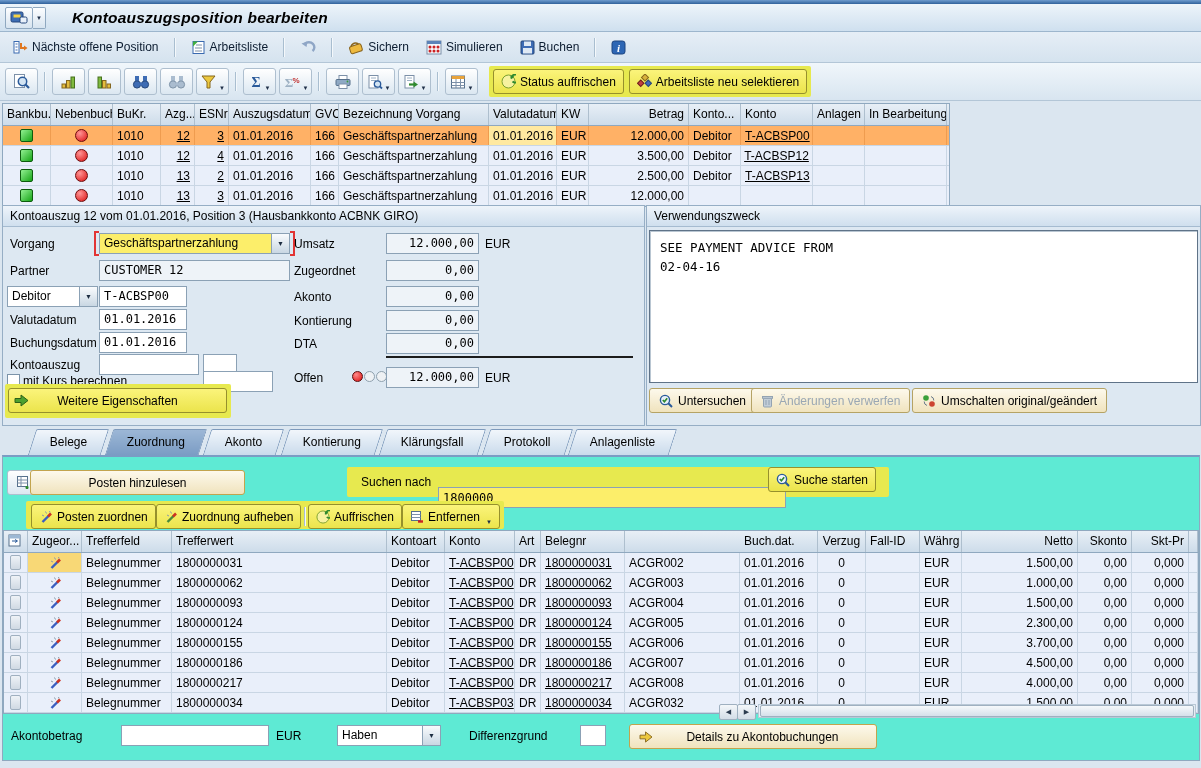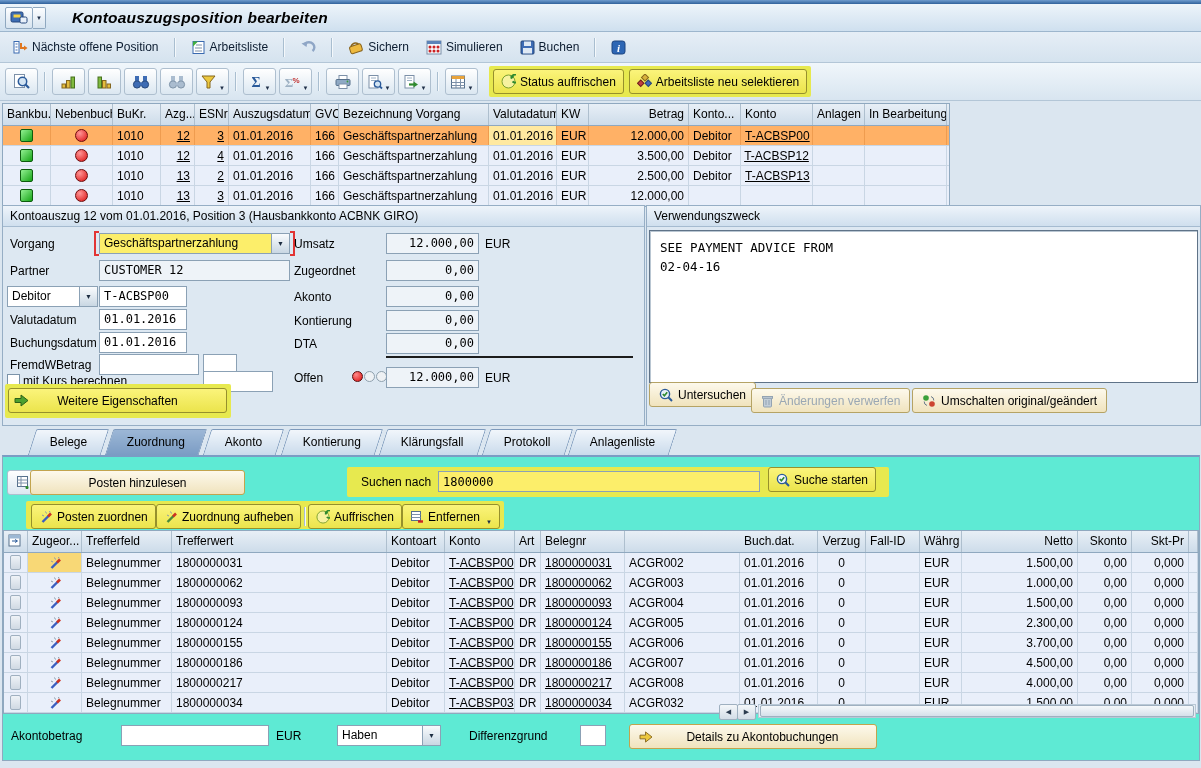--- a/index.html
+++ b/index.html
@@ -458,21 +458,21 @@
     <span class="lbl" style="left:7px;top:107px">Valutadatum</span>
     <div class="fld" style="left:96px;top:103px;width:88px">01.01.2016</div>
     <span class="lbl" style="left:291px;top:108px">Kontierung</span>
     <div class="fld ro amt" style="left:383px;top:104px;width:93px">0,00</div>
 
     <span class="lbl" style="left:7px;top:130px">Buchungsdatum</span>
     <div class="fld" style="left:96px;top:126px;width:88px">01.01.2016</div>
     <span class="lbl" style="left:291px;top:131px">DTA</span>
     <div class="fld ro amt" style="left:383px;top:127px;width:93px">0,00</div>
 
-    <span class="lbl" style="left:7px;top:152px">FremdWBetrag</span>
+    <span class="lbl" style="left:7px;top:152px">Kontoauszug</span>
     <input class="fld" style="left: 96px; top: 148px; width: 100px;" value="">
     <input class="fld" style="left: 200px; top: 148px; width: 34px;">
     <div class="hline" style="left:383px;top:150px;width:247px"></div>
 
     <span class="cb" style="left:4px;top:168px"></span>
     <span class="lbl" style="left:20px;top:168px">mit Kurs berechnen</span>
     <input class="fld" style="left: 200px; top: 165px; width: 70px;">
 
     <span class="lbl" style="left:291px;top:165px">Offen</span>
     <span class="tl" style="left:349px;top:165px">
@@ -489,21 +489,21 @@
         <polygon points="1,4.5 7,4.5 7,1 14,6.5 7,12 7,8.5 1,8.5" fill="#4da02f" stroke="#2c6018"></polygon>
       </svg>
       <span>Weitere Eigenschaften</span>
     </span>
   </div>
 
   <div class="panel" style="left:646px;top:205px;width:553px;height:219px">
     <div class="phdr">Verwendungszweck</div>
     <div class="notebox" style="left:2px;top:24px;width:549px;height:153px">SEE PAYMENT ADVICE FROM
 02-04-16</div>
-    <span class="cream" style="position:absolute;left:2px;top:176px">
+    <span class="cream" style="position:absolute;left:2px;top:182px">
       <svg width="14" height="14" viewBox="0 0 14 14">
         <circle cx="6" cy="6" r="4.6" fill="#e8f0f8" stroke="#2a5a9a" stroke-width="1.4"></circle>
         <line x1="9.3" y1="9.3" x2="13" y2="13" stroke="#2a5a9a" stroke-width="2"></line>
         <path d="M3.8 6 l1.6 1.7 l2.8 -3.4" fill="none" stroke="#2f8a2f" stroke-width="1.7"></path>
       </svg>
       <span>Untersuchen</span>
     </span>
     <span class="cream dis" style="position:absolute;left:104px;top:182px">
       <svg width="13" height="14" viewBox="0 0 13 14">
         <rect x="2.5" y="4" width="8" height="9" rx="1" fill="#c2cdd8" stroke="#93a3b2"></rect>
@@ -544,21 +544,21 @@
         <line x1="5" y1="1.5" x2="5" y2="11.5" stroke="#7c90a8"></line>
         <path d="M11 11 v3 M9.5 12.5 h3" stroke="#2f8a2f" stroke-width="2"></path>
       </svg>
     </span>
     <span class="cream" style="position:absolute;left:27px;top:13px;width:195px;justify-content:center;border-color:#c2a44e">
       <span>Posten hinzulesen</span>
     </span>
 
     <div class="ohl" style="left:344px;top:10px;width:542px;height:30px"></div>
     <span class="lbl" style="left:358px;top:18px">Suchen nach</span>
-    <input class="fld" style="left: 435px; top: 14px; width: 322px; background: rgb(252, 238, 106);" value="1800000">
+    <input class="fld" style="left: 435px; top: 30px; width: 348px; background: rgb(252, 238, 106);" value="1800000">
     <span class="ybtn" style="position:absolute;left:765px;top:10px">
       <svg width="14" height="14" viewBox="0 0 14 14">
         <circle cx="6" cy="6" r="4.6" fill="#f2f6fa" stroke="#2a5a9a" stroke-width="1.4"></circle>
         <line x1="9.3" y1="9.3" x2="13" y2="13" stroke="#2a5a9a" stroke-width="2"></line>
         <path d="M3.8 6 l1.6 1.7 l2.8 -3.4" fill="none" stroke="#2f8a2f" stroke-width="1.7"></path>
       </svg>
       <span>Suche starten</span>
     </span>
 
     <div class="ohl" style="left:23px;top:44px;width:478px;height:28px"></div>

